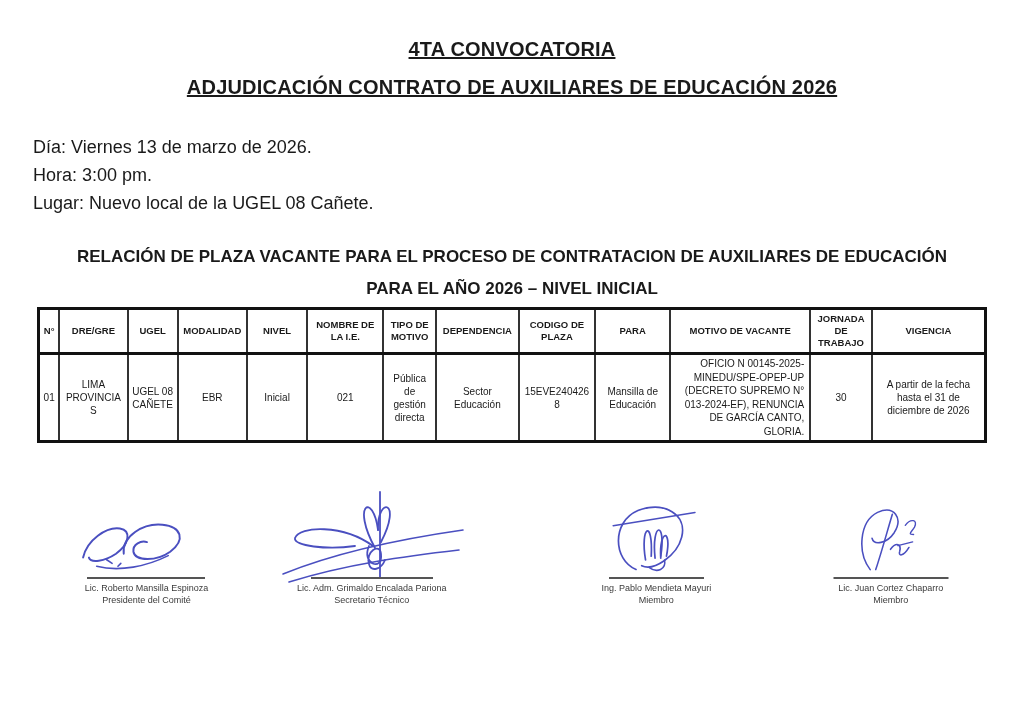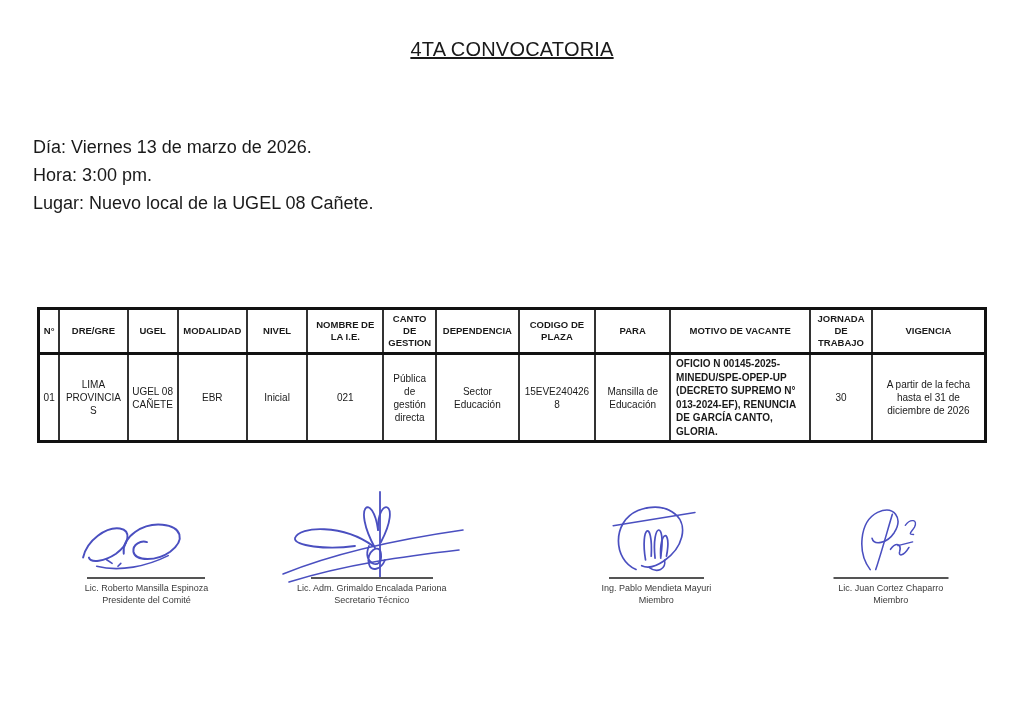--- a/index.html
+++ b/index.html
@@ -13,21 +13,21 @@
     overflow: hidden;
   }
   
   .titles {
     position: absolute;
     top: 30px; left: 0; right: 0;
     text-align: center;
   }
   .title-line {
     font-size: 20px;
-    font-weight: normal;
+    font-weight: bold;
     line-height: 38px;
     text-decoration: underline;
     letter-spacing: 0.2px;
   }
   
   .info {
     position: absolute;
     top: 133px; left: 33px;
     font-size: 18px;
     line-height: 28px;
@@ -67,22 +67,22 @@
     border-bottom: 3px solid #111;
     line-height: 1.25;
   }
   table.vacancy td {
     font-size: 10px;
     height: 84px;
     padding: 2px 3px;
     line-height: 1.3;
   }
   table.vacancy td.motivo {
-    text-align: left;
-    font-weight: bold;
+    text-align: right;
+    font-weight: normal;
     padding: 2px 5px;
     line-height: 1.35;
   }
   
   .signatures {
     position: absolute;
     top: 468px; left: 0;
     width: 100%;
     height: 138px;
   }
@@ -120,28 +120,33 @@
   .sig3 svg { margin-bottom: -2px; }
   .sig4 svg { margin-bottom: 0px; }
 </style>
 </head>
 <body>
 
 <div class="page">
 
   <div class="titles">
     <div class="title-line">4TA CONVOCATORIA</div>
+    <div class="title-line">ADJUDICACIÓN CONTRATO DE AUXILIARES DE EDUCACIÓN 2026</div>
   </div>
 
   <div class="info">
     <div>Día: Viernes 13 de marzo de 2026.</div>
     <div>Hora: 3:00 pm.</div>
     <div>Lugar: Nuevo local de la UGEL 08 Cañete.</div>
   </div>
 
+  <div class="heading">
+    <div>RELACIÓN DE PLAZA VACANTE PARA EL PROCESO DE CONTRATACION DE AUXILIARES DE EDUCACIÓN</div>
+    <div>PARA EL AÑO 2026 – NIVEL INICIAL</div>
+  </div>
 
   <div class="tbl-wrap">
     <table class="vacancy">
       <colgroup>
         <col style="width:2.2%">
         <col style="width:7.2%">
         <col style="width:5.3%">
         <col style="width:7.3%">
         <col style="width:6.4%">
         <col style="width:8.0%">
@@ -154,21 +159,21 @@
         <col style="width:12.0%">
       </colgroup>
       <thead>
         <tr>
           <th>N°</th>
           <th>DRE/GRE</th>
           <th>UGEL</th>
           <th>MODALIDAD</th>
           <th>NIVEL</th>
           <th>NOMBRE DE LA I.E.</th>
-          <th>CANTO DE GESTION</th>
+          <th>TIPO DE MOTIVO</th>
           <th>DEPENDENCIA</th>
           <th>CODIGO DE PLAZA</th>
           <th>PARA</th>
           <th>MOTIVO DE VACANTE</th>
           <th>JORNADA DE TRABAJO</th>
           <th>VIGENCIA</th>
         </tr>
       </thead>
       <tbody>
         <tr>

